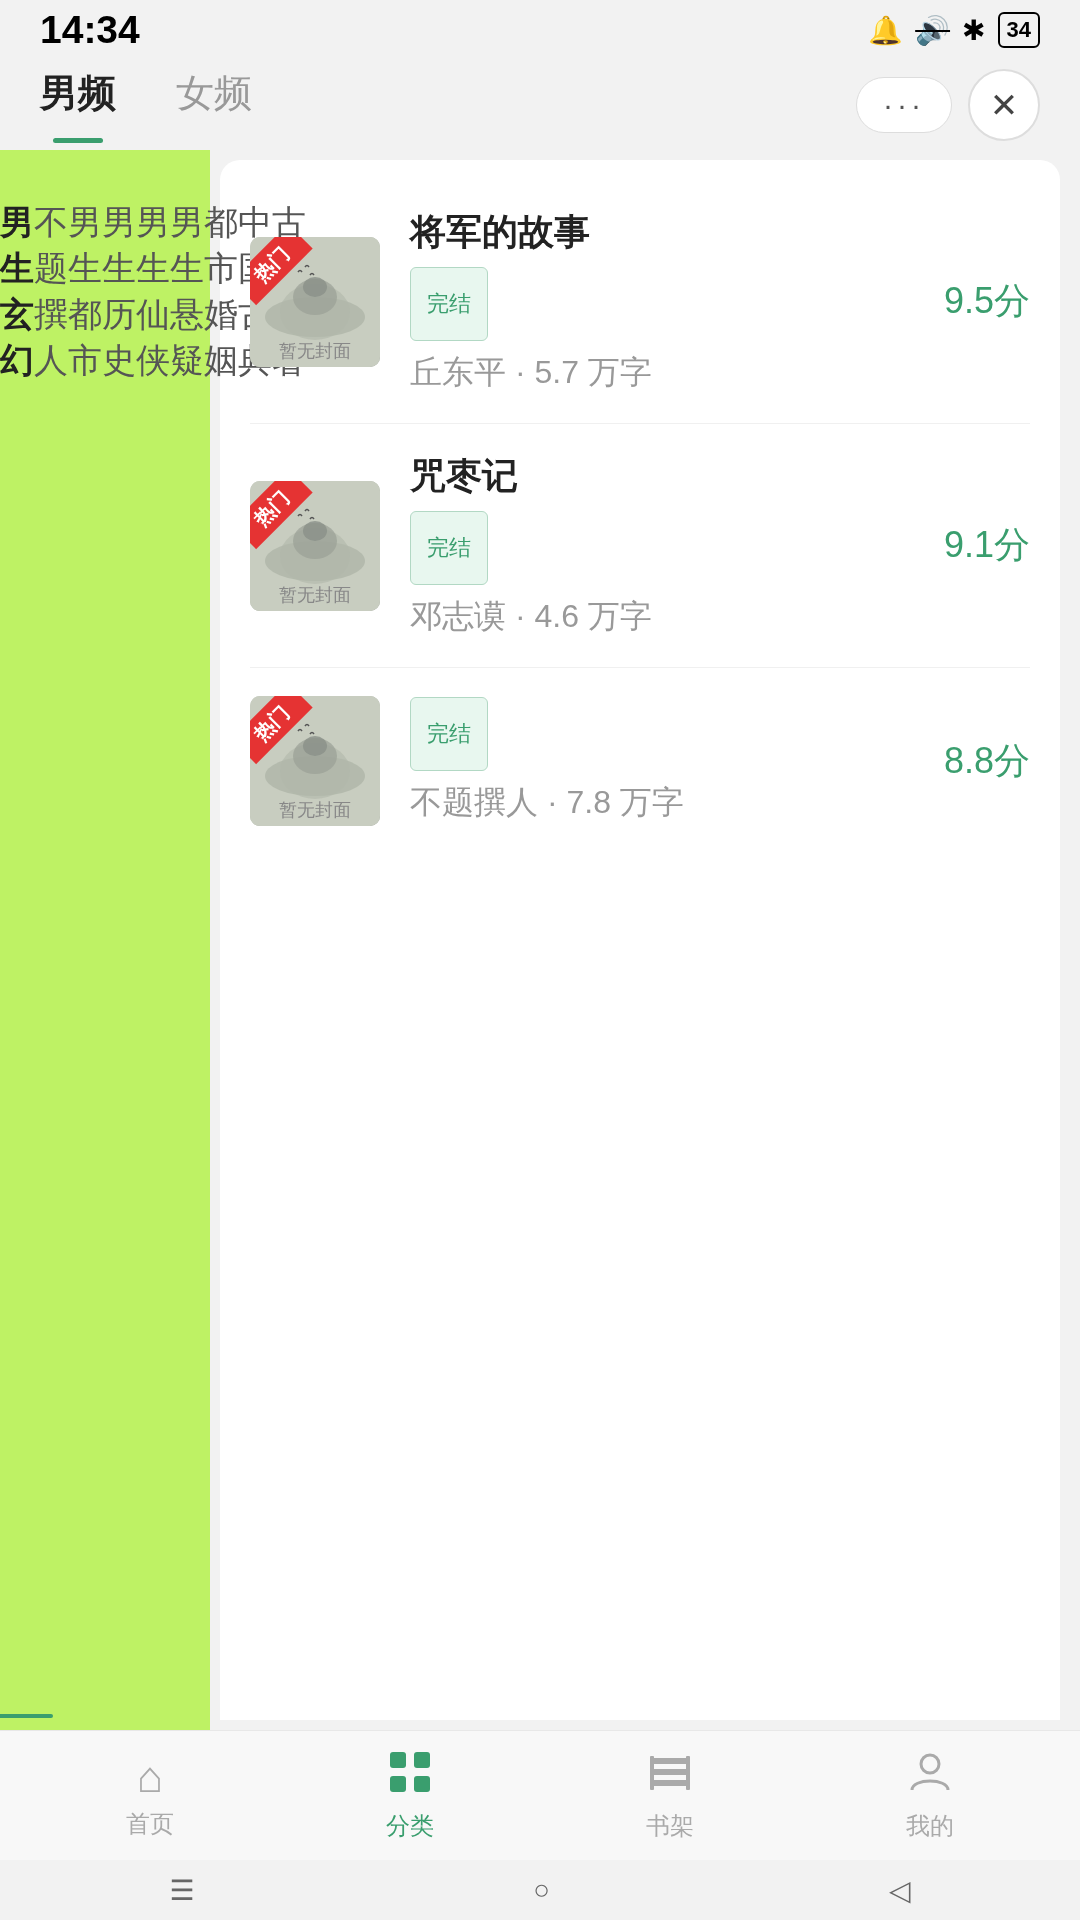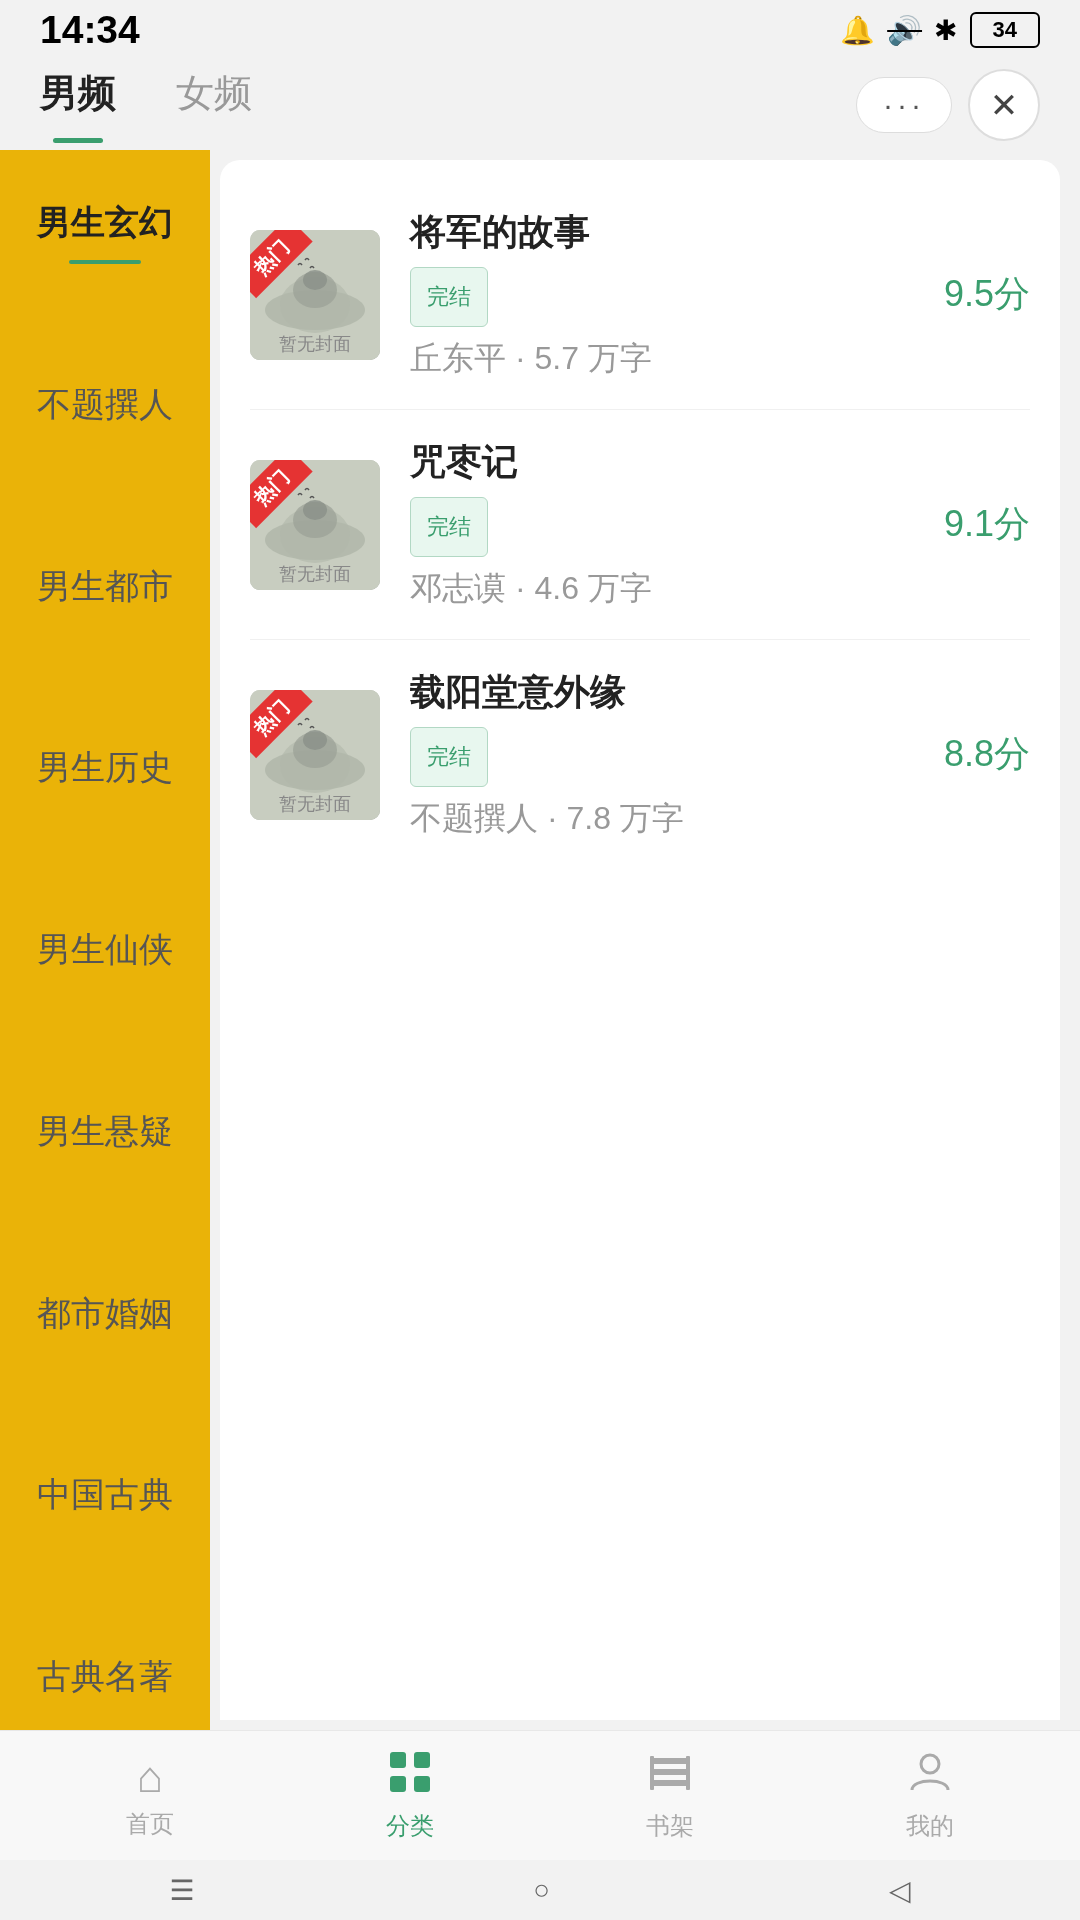--- a/index.html
+++ b/index.html
@@ -30,21 +30,21 @@
     .status-icons {
       display: flex;
       align-items: center;
       gap: 12px;
     }
     .battery-box {
       display: inline-flex;
       align-items: center;
       border: 2px solid #000;
       border-radius: 6px;
-      padding: 3px 21px;
+      padding: 3px 7px;
       font-size: 22px;
       font-weight: 600;
       gap: 2px;
     }
 
     
     .top-tabs {
       display: flex;
       align-items: center;
       padding: 0 40px;
@@ -108,25 +108,24 @@
 
     
     .main-layout {
       display: flex;
       height: calc(1920px - 60px - 90px - 130px - 60px);
     }
 
     
     .sidebar {
       width: 210px;
-      background: #eab308;
-      display: flex;
-      flex-direction: column;
+      background: #bef264;
+      display: flex;
+      flex-direction: row;
       padding-top: 20px;
-      justify-content: space-between;
     }
     .sidebar-item {
       padding: 30px 0;
       text-align: center;
       font-size: 34px;
       color: #555;
       cursor: pointer;
       position: relative;
     }
     .sidebar-item.active {
@@ -227,21 +226,21 @@
       font-weight: 600;
       color: #222;
       margin-bottom: 10px;
     }
     .book-status {
       display: inline-block;
       background: #e8f7ef;
       color: #3a9e6e;
       font-size: 22px;
       border-radius: 6px;
-      padding: 14px 16px;
+      padding: 21px 16px;
       margin-bottom: 10px;
       border: 1px solid #b2d8c4;
     }
     .book-meta {
       font-size: 32px;
       color: #999;
     }
     .book-score {
       font-size: 36px;
       font-weight: 400;
@@ -411,21 +410,20 @@
             <path d="M55 30 Q57 27 59 30" stroke="#555" stroke-width="1.5" fill="none"></path>
             <path d="M60 38 Q62 35 64 38" stroke="#555" stroke-width="1.5" fill="none"></path>
           </svg>
         </div>
         <div class="hot-badge">
           <div class="hot-badge-inner">热门</div>
         </div>
         <div class="cover-text">暂无封面</div>
       </div>
       <div class="book-info">
-        <div class="book-title">载阳堂意外缘</div>
         <div><span class="book-status">完结</span></div>
         <div class="book-meta">
           <span>不题撰人</span>
           <span> · </span>
           <span>7.8 万字</span>
         </div>
       </div>
       <div class="book-score">8.8分</div>
     </div>
 

